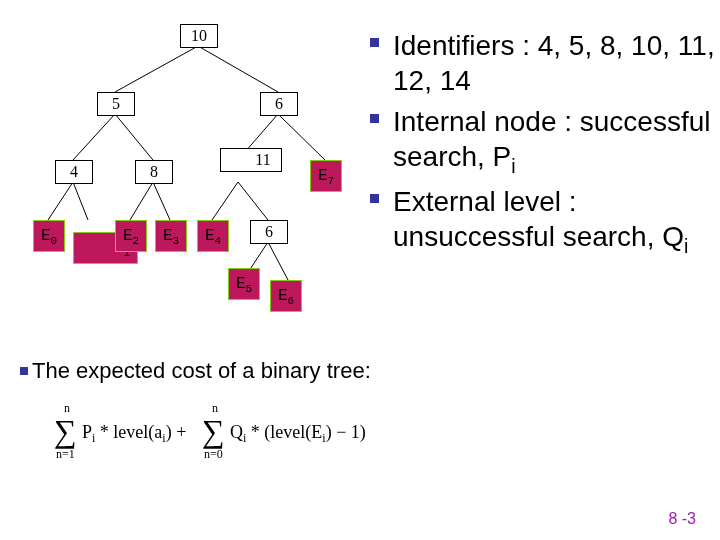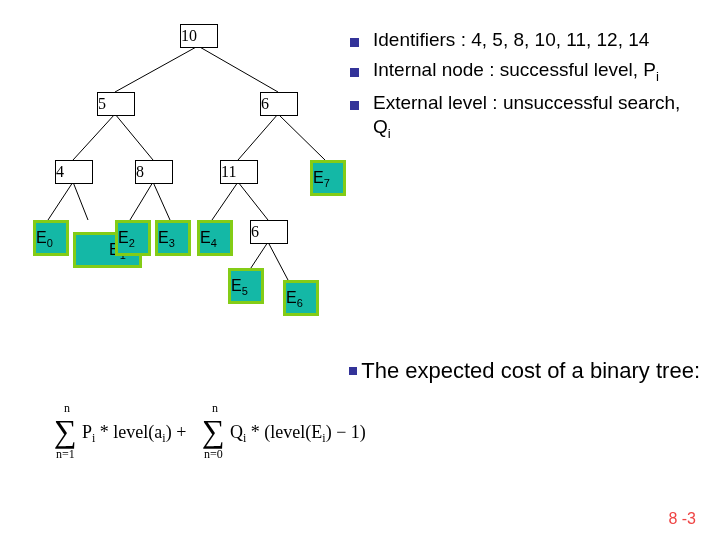--- a/index.html
+++ b/index.html
@@ -19,58 +19,59 @@
   }
   .tree-area {
     position: absolute;
     left: 30px;
     top: 20px;
     width: 330px;
     height: 320px;
   }
   .node {
     position: absolute;
+    text-align: center;
   }
   .internal {
     border: 1px solid #000;
     width: 36px;
     height: 22px;
     line-height: 22px;
     font-family: "Times New Roman", serif;
     font-size: 16px;
     background: #fff;
   }
   .leaf {
-    border: 3px solid #84cc16;
+    border: 1px solid #84cc16;
     width: 30px;
     height: 30px;
     line-height: 30px;
-    font-family: Liberation Sans, sans-serif;
+    font-family: Liberation Mono, monospace;
     font-size: 16px;
-    background: #14b8a6;
+    background: #be185d;
   }
   .leaf sub { font-size: 11px; }
   svg.edges {
     position: absolute;
     left: 0;
     top: 0;
     width: 330px;
     height: 320px;
     pointer-events: none;
   }
   svg.edges line {
     stroke: #000;
     stroke-width: 1;
   }
   .right-list {
     position: absolute;
-    left: 350px;
+    left: 370px;
     top: 28px;
     width: 350px;
-    font-size: 19px;
+    font-size: 28px;
     line-height: 1.25;
   }
   .bullet-row {
     display: flex;
     margin-bottom: 6px;
   }
   .sq {
     flex: 0 0 auto;
     width: 9px;
     height: 9px;
@@ -84,42 +85,42 @@
     margin-top: 10px;
   }
   .btxt { flex: 1 1 auto; }
   .btxt sub { font-size: 0.7em; }
   .lower-bullets {
     position: absolute;
     left: 20px;
     width: 680px;
     font-size: 22px;
   }
-  #lower1 { top: 358px; text-align: right; }
+  #lower1 { top: 358px; }
   #lower2 { top: 478px; }
   .lower-bullets .sq {
     display: inline-block;
     vertical-align: middle;
     margin-right: 4px;
     margin-top: -2px;
   }
   .formula-area {
     position: absolute;
     left: 50px;
     top: 398px;
     width: 340px;
     height: 70px;
     font-family: "Times New Roman", serif;
   }
   .page-num {
     position: absolute;
     right: 24px;
     bottom: 12px;
     font-size: 16px;
-    color: #ef4444;
+    color: #a21caf;
   }
 </style>
 </head>
 <body>
 
 <div class="slide">
 
   <div class="tree-area">
     <svg class="edges" viewBox="0 0 330 320">
 
@@ -143,42 +144,42 @@
 
       <line x1="238" y1="222" x2="213" y2="260"></line>
       <line x1="238" y1="222" x2="258" y2="260"></line>
     </svg>
 
     <div class="node internal" style="left:150px; top:4px;"><span>10</span></div>
     <div class="node internal" style="left:67px;  top:72px;"><span>5</span></div>
     <div class="node internal" style="left:230px; top:72px;"><span>6</span></div>
     <div class="node internal" style="left:25px;  top:140px;"><span>4</span></div>
     <div class="node internal" style="left:105px; top:140px;"><span>8</span></div>
-    <div class="node internal" style="left:190px; top:140px;"><span>11</span></div>
+    <div class="node internal" style="left:190px; top:128px;padding-left:24px;"><span>11</span></div>
     <div class="node internal" style="left:220px; top:200px;"><span>6</span></div>
 
     <div class="node leaf" style="left:3px;   top:200px;"><span>E</span><sub>0</sub></div>
     <div class="node leaf" style="left:43px;  top:212px;padding-left:33px;"><span>E</span><sub>1</sub></div>
     <div class="node leaf" style="left:85px;  top:200px;"><span>E</span><sub>2</sub></div>
     <div class="node leaf" style="left:125px; top:200px;"><span>E</span><sub>3</sub></div>
     <div class="node leaf" style="left:167px; top:200px;"><span>E</span><sub>4</sub></div>
     <div class="node leaf" style="left:280px; top:140px;"><span>E</span><sub>7</sub></div>
     <div class="node leaf" style="left:198px; top:248px;"><span>E</span><sub>5</sub></div>
-    <div class="node leaf" style="left:253px; top:260px;"><span>E</span><sub>6</sub></div>
+    <div class="node leaf" style="left:240px; top:260px;"><span>E</span><sub>6</sub></div>
   </div>
 
   <div class="right-list">
     <div class="bullet-row">
       <div class="sq"></div>
       <div class="btxt">Identifiers : 4, 5, 8, 10, 11, 12, 14</div>
     </div>
     <div class="bullet-row">
       <div class="sq"></div>
       <div class="btxt">
-        <span>Internal node : successful level, P</span><sub>i</sub>
+        <span>Internal node : successful search, P</span><sub>i</sub>
       </div>
     </div>
     <div class="bullet-row">
       <div class="sq"></div>
       <div class="btxt">
         <span>External level : unsuccessful search, Q</span><sub>i</sub>
       </div>
     </div>
   </div>
 

